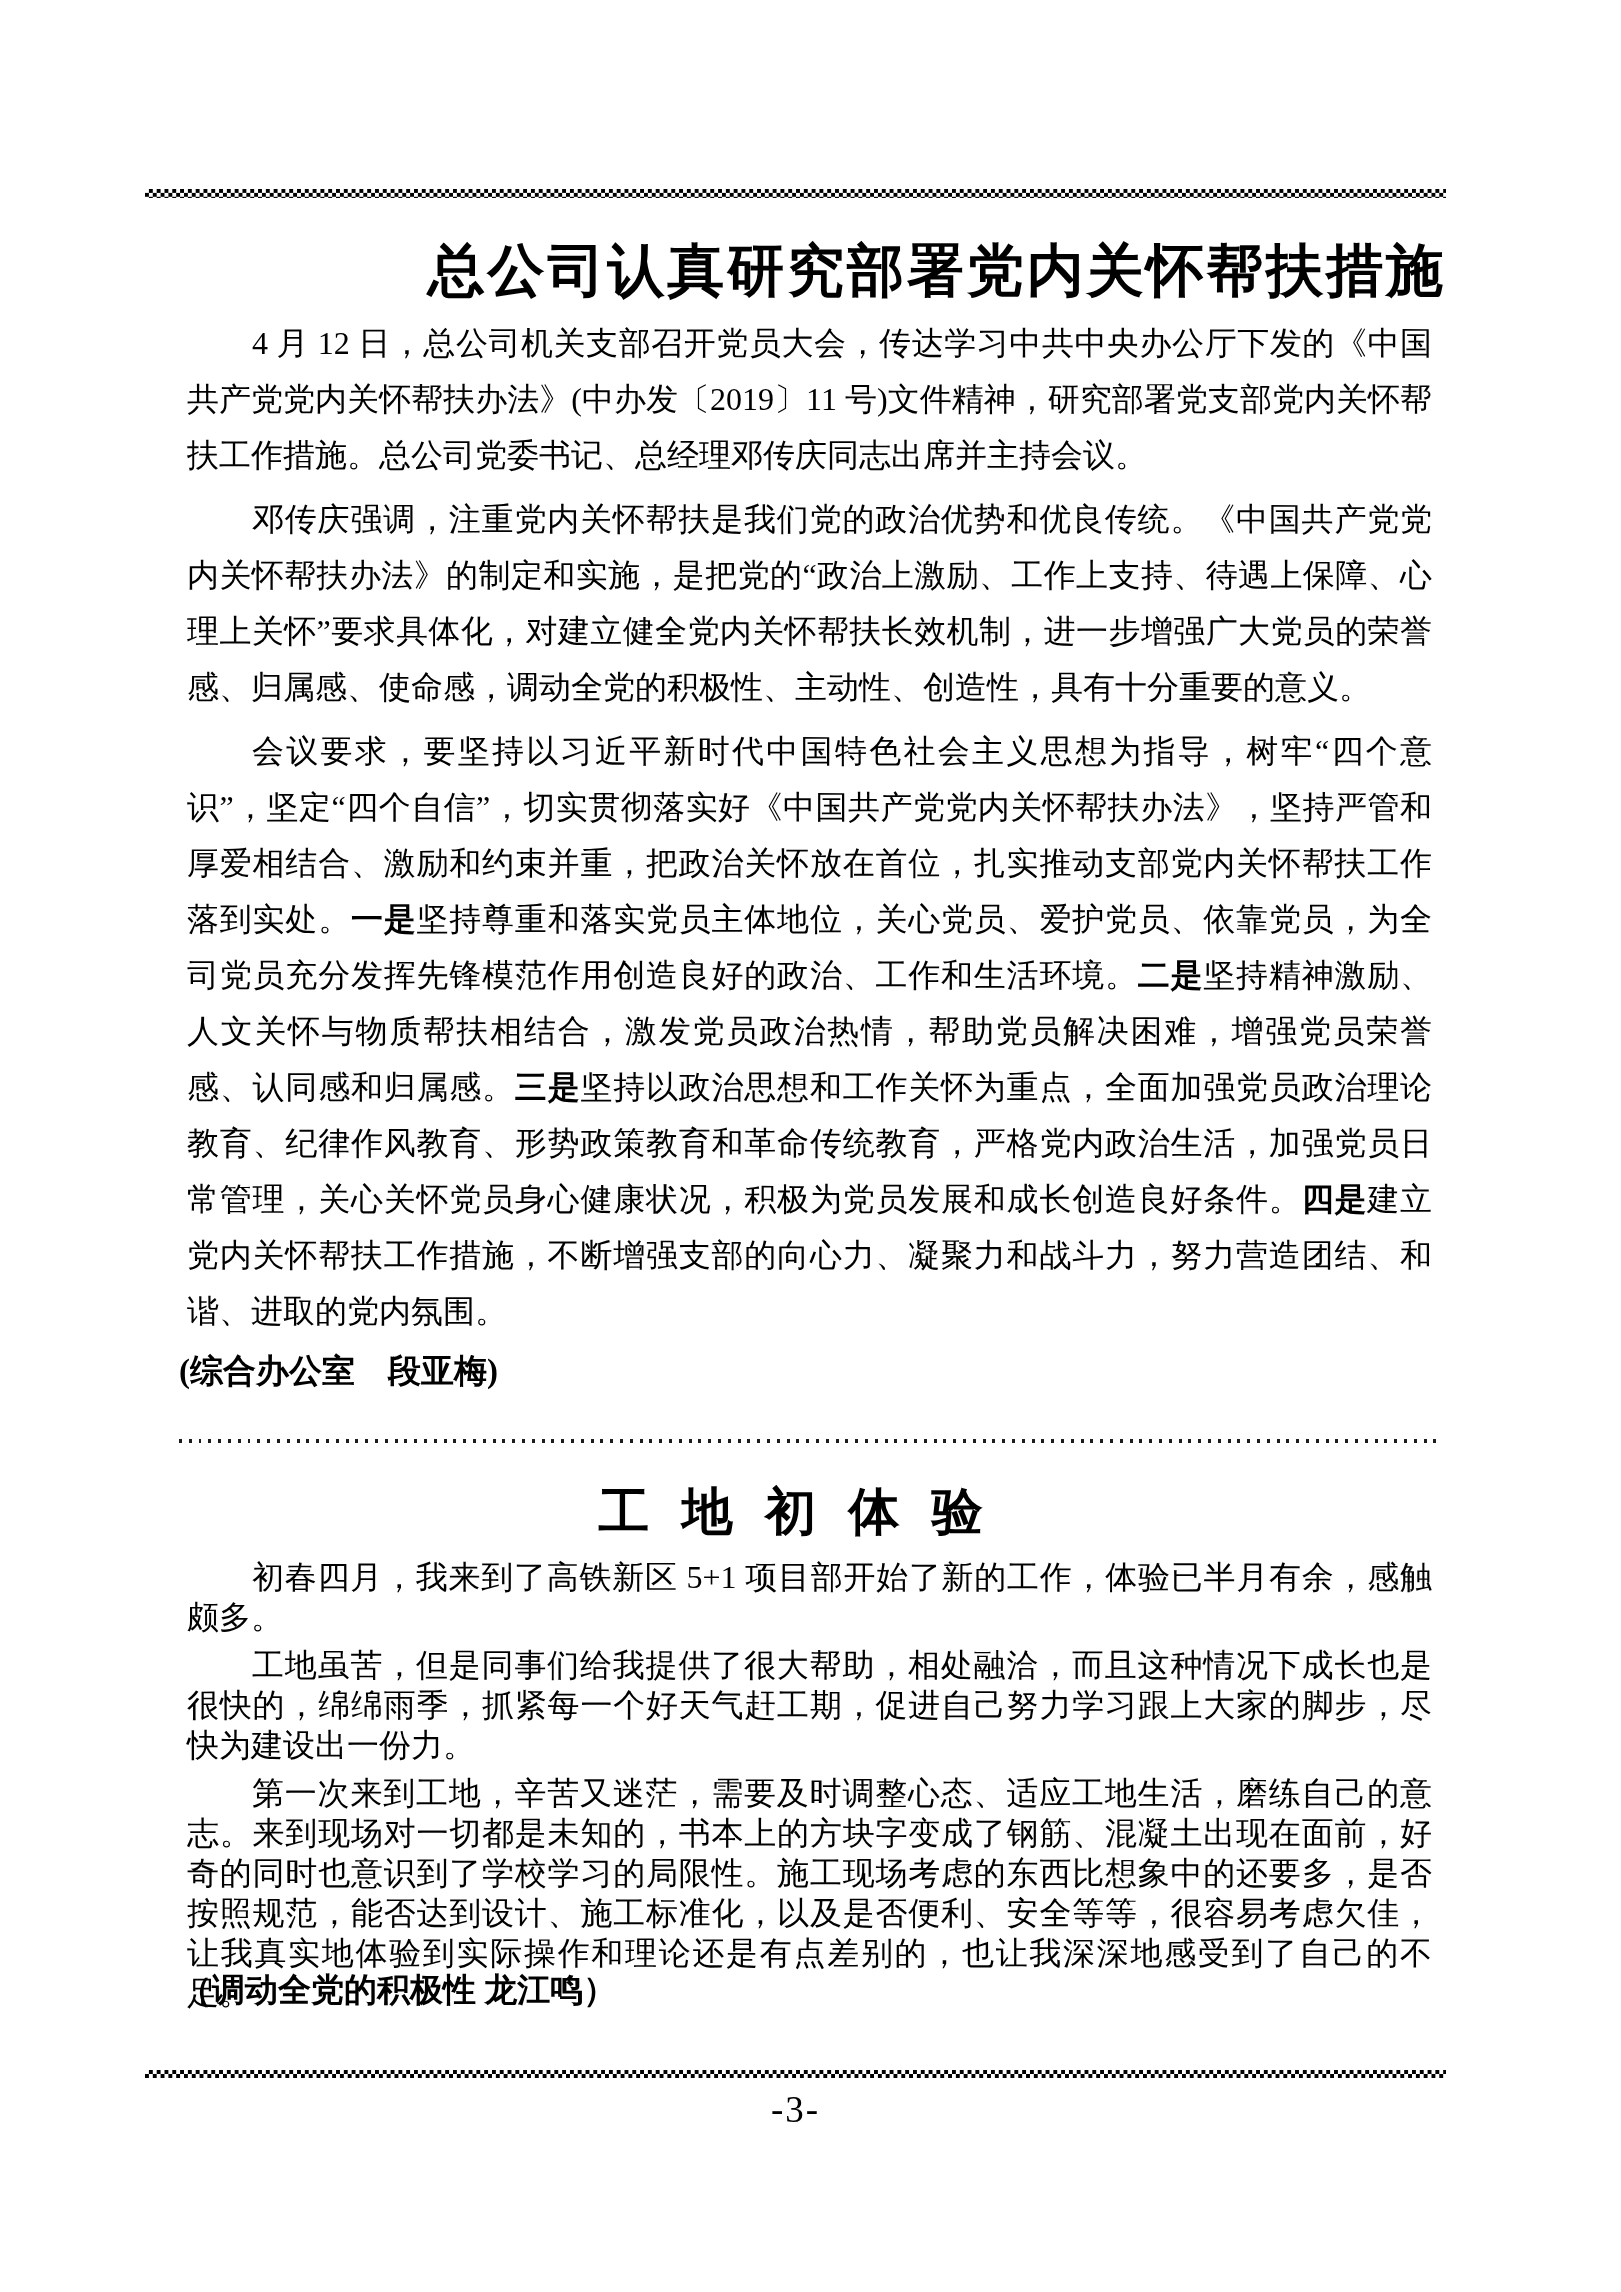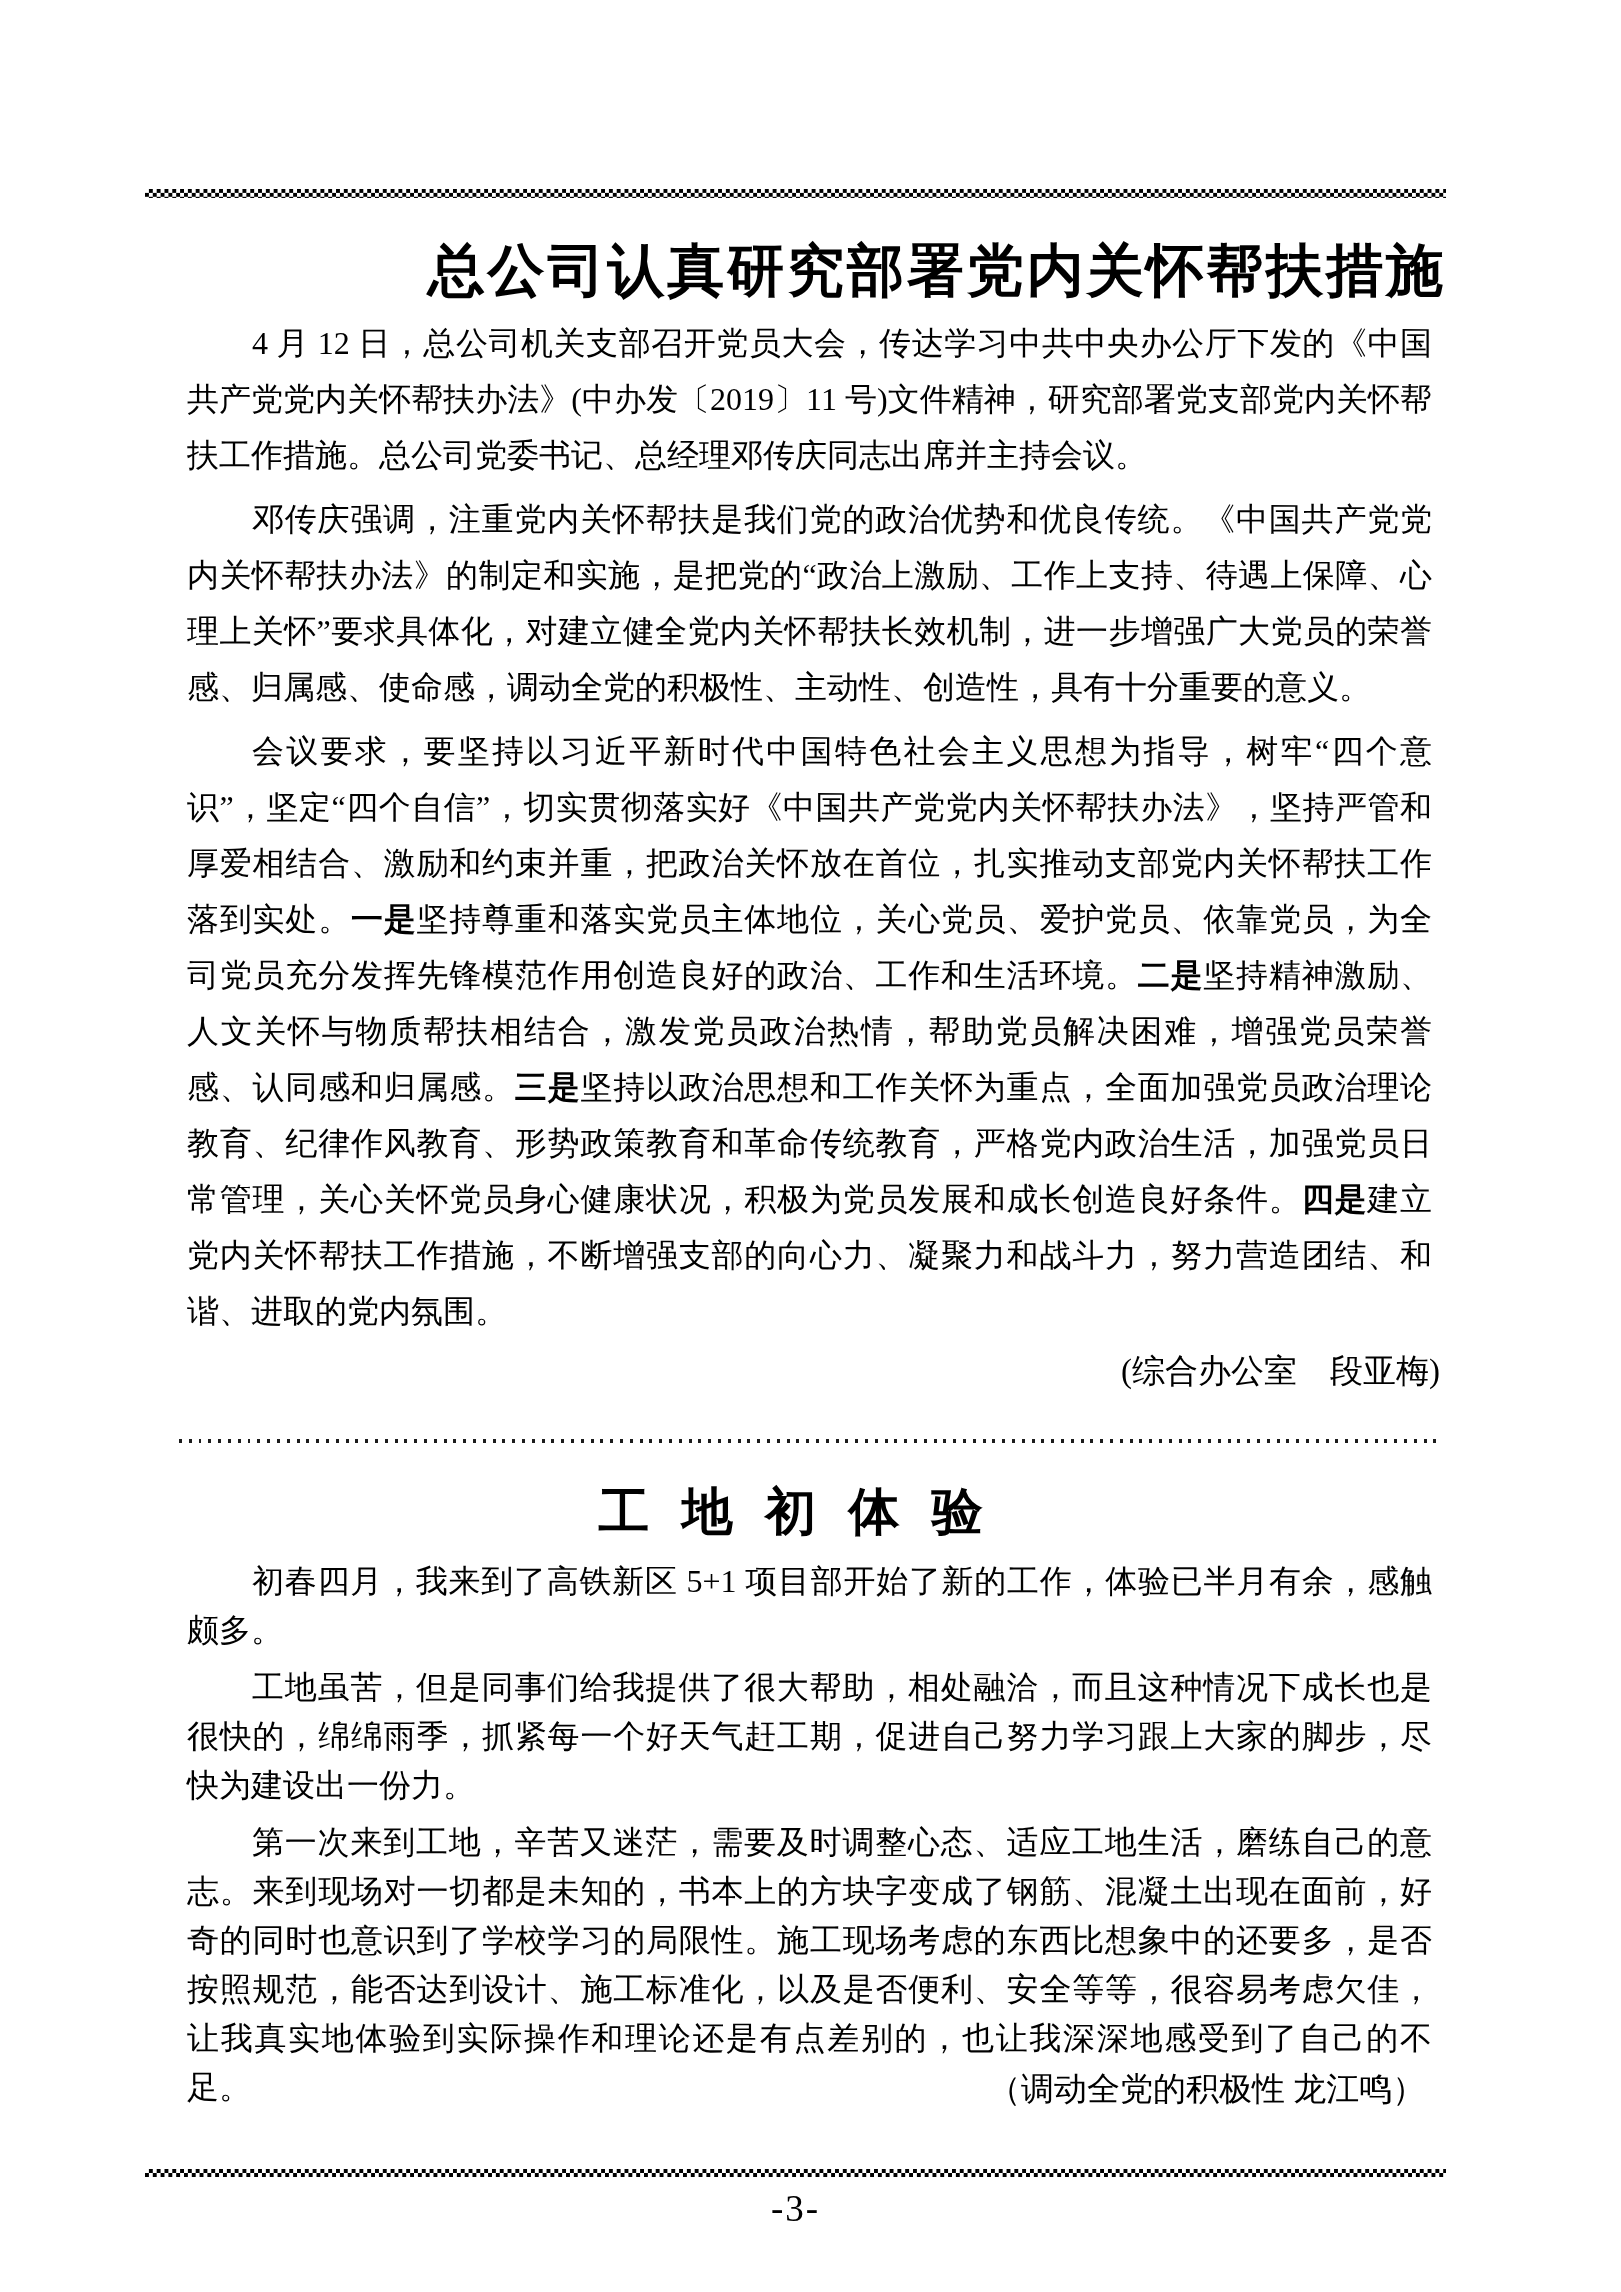--- a/index.html
+++ b/index.html
@@ -54,34 +54,33 @@
     line-height: 65px;
   }
   .body-text {
     margin-left: 34px;
     width: 1261px;
     font-size: 32px;
     line-height: 56px;
     text-align: justify;
     text-align-last: left;
   }
-  .body-text-2 { line-height: 49px; }
+  .body-text-2 { line-height: 40px; }
   .body-text p {
     margin: 8px;
     text-indent: 65px;
   }
   .first-p { margin-top: 6.9px !important; }
   .first-p-2 { margin-top: 7.8px !important; }
   .b { font-weight: bold; }
   .attribution {
     margin: 6px 0 0 34px;
     width: 1261px;
-    text-align: right;
     font-size: 33px;
-    font-weight: normal;
+    font-weight: bold;
     line-height: 49px;
     padding-right: 0;
     box-sizing: border-box;
   }
   .attribution-2 {
     margin-top: -55px;
     padding-right: 14.7px;
   }
   .page-number {
     margin-top: 5.9px;

